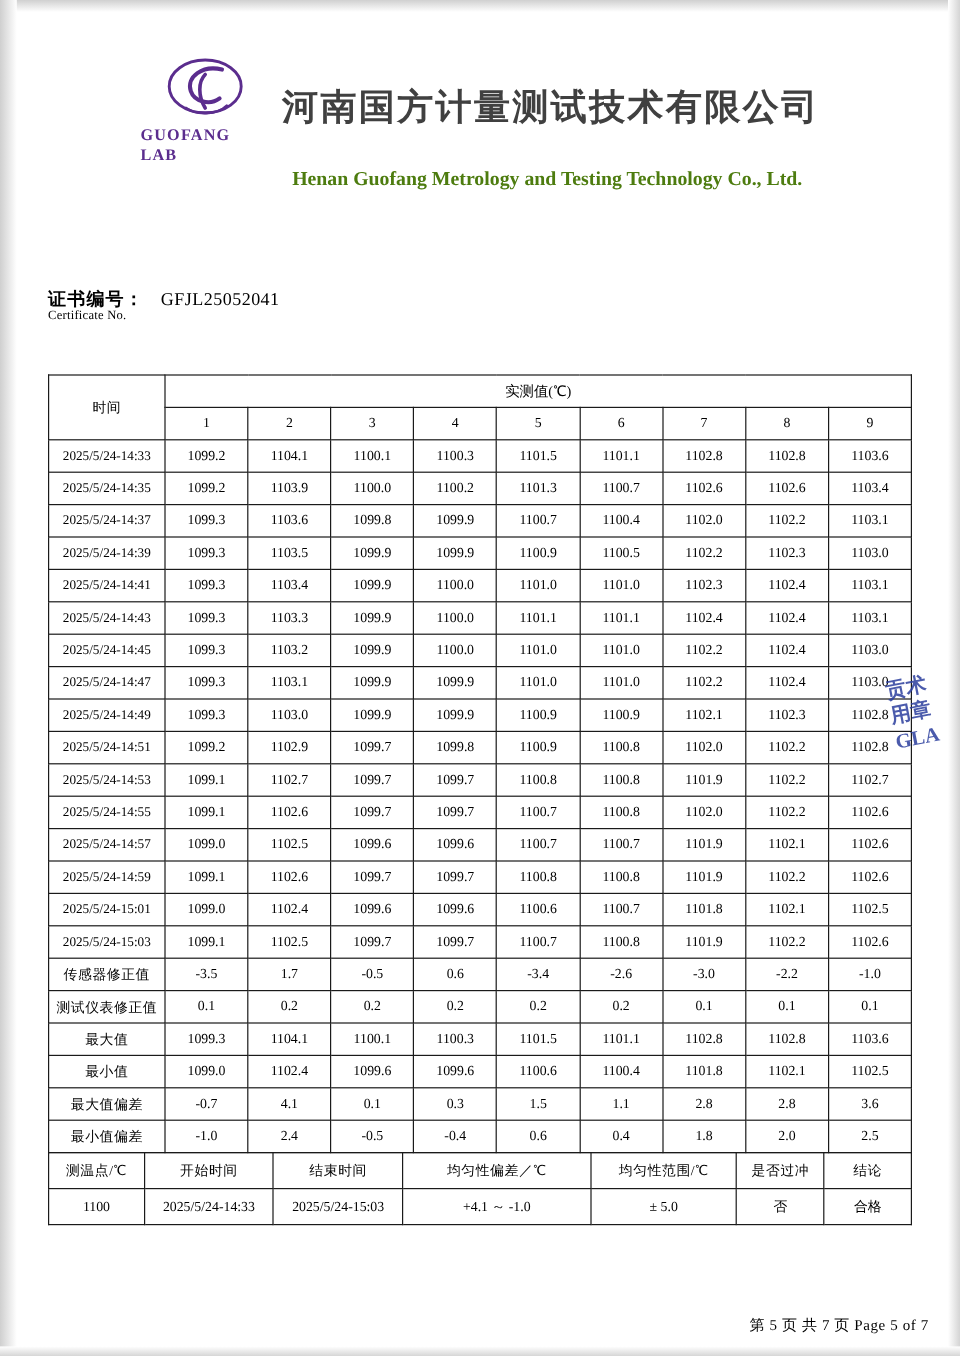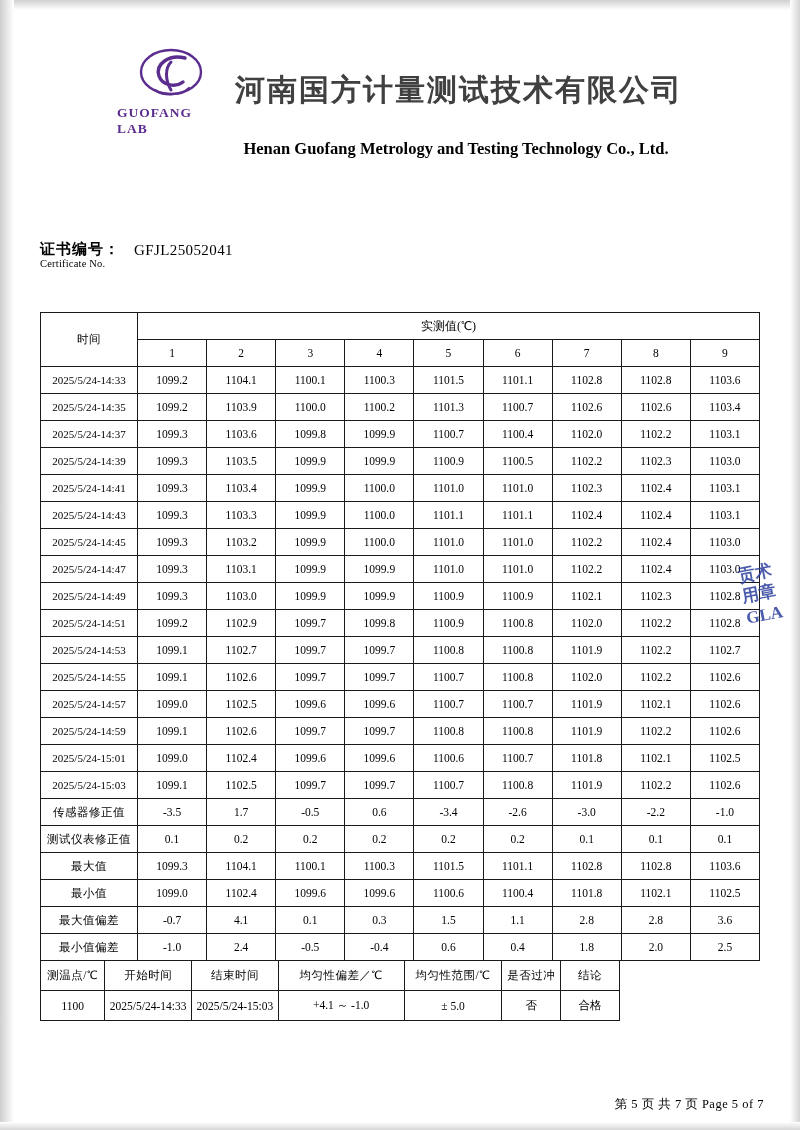--- a/index.html
+++ b/index.html
@@ -59,21 +59,21 @@
     font-size: 30px;
     font-weight: bold;
     color: #404040;
     letter-spacing: 2px;
     line-height: 1.15;
   }
   .company-en {
     font-family: "Liberation Serif", "DejaVu Serif", serif;
     font-size: 16.5px;
     font-weight: bold;
-    color: #000000;
+    color: #4d7c0f;
     letter-spacing: 0px;
     margin-top: 2px;
     margin-left: 112px;
   }
   
   .title-block {
     position: absolute;
     top: 172px;
     left: 0;
     width: 800px;
@@ -153,21 +153,21 @@
   .data-table .col-time { width: 96px; }
   .hdr-measured { font-size: 12px; }
   .cell-cn { letter-spacing: 0.5px; }
   .time-cell { font-size: 11px; }
   .num-cell { font-size: 11.5px; }
 
   
   .summary-table {
     position: absolute;
     left: 40px;
-    width: 580px;
+    width: 720px;
     border-collapse: collapse;
     font-size: 11.5px;
     table-layout: fixed;
   }
   .summary-table td {
     border: 1px solid #1a1a1a;
     text-align: center;
     height: 27px;
     font-family: "Liberation Serif", serif;
   }
@@ -179,21 +179,21 @@
     left: 0;
     width: 800px;
     text-align: center;
     font-size: 11px;
     line-height: 1.35;
   }
   
   .footer {
     position: absolute;
     top: 1096px;
-    right: 36px;
+    right: 26px;
     font-size: 12.5px;
     letter-spacing: 0.5px;
   }
   
   .stamp {
     position: absolute;
     top: 560px;
     right: 2px;
     width: 46px;
     height: 170px;

